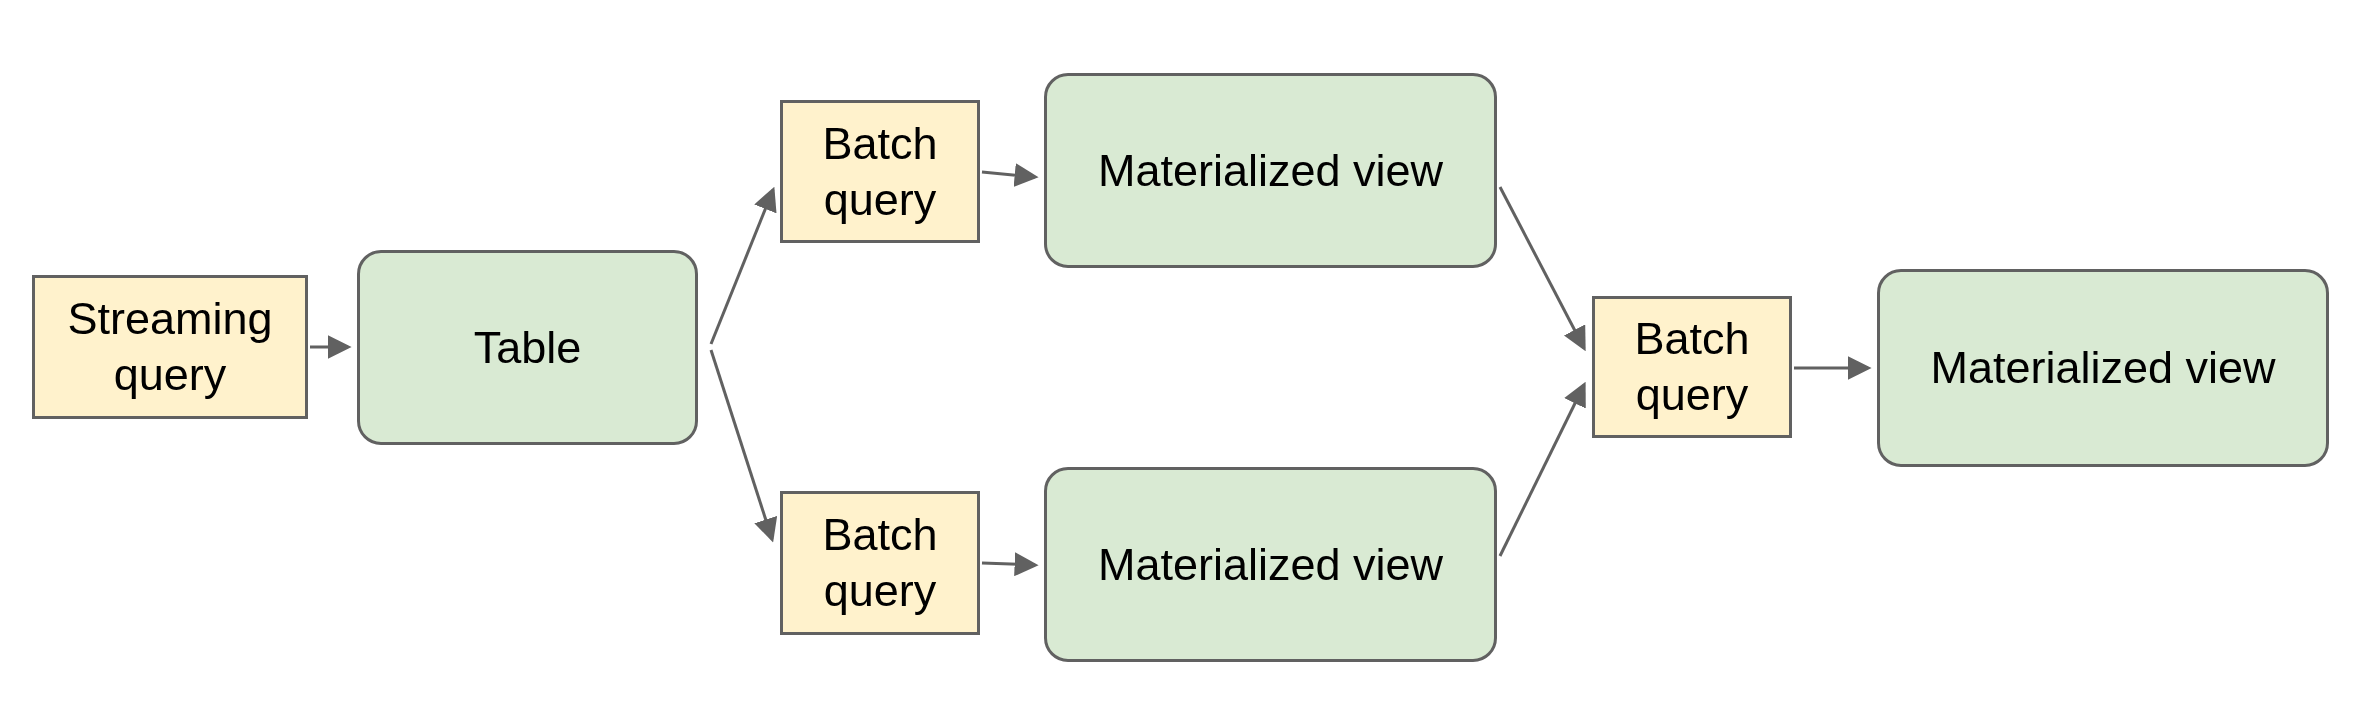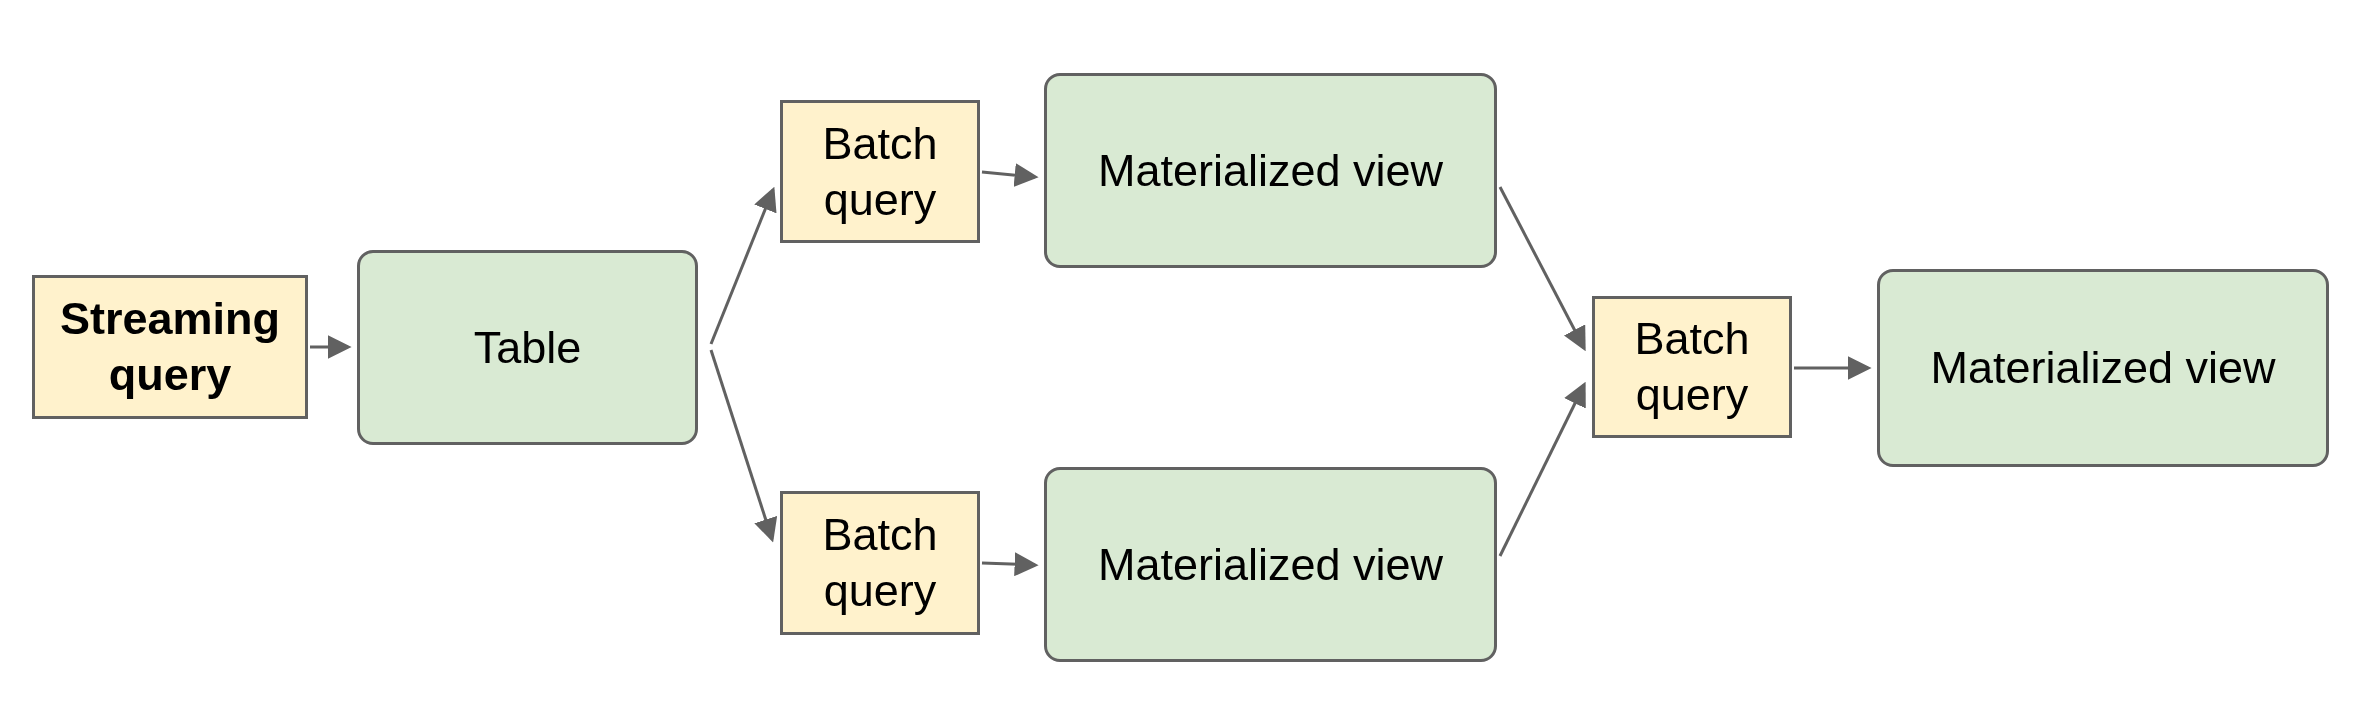--- a/index.html
+++ b/index.html
@@ -31,23 +31,23 @@
     display: flex;
     align-items: center;
     justify-content: center;
     text-align: center;
     font-size: 45px;
     line-height: 1.24;
     color: var(--text);
     padding: 4px 10px;
   }
   .node.square { background: var(--yellow-fill); border-radius: 0; text-align: center; }
-  .node.rounded { background: var(--green-fill); border-radius: 16px; }
+  .node.rounded { background: var(--green-fill); border-radius: 24px; }
 
-  #n-streaming    { left: 32px;   top: 275px; width: 276px; height: 144px; font-weight: bold; }
+  #n-streaming    { left: 32px;   top: 275px; width: 276px; height: 144px; }
   #n-table        { left: 357px;  top: 250px; width: 341px; height: 195px; }
   #n-batch-top    { left: 780px;  top: 100px; width: 200px; height: 143px; }
   #n-mv-top       { left: 1044px; top: 73px;  width: 453px; height: 195px; }
   #n-batch-bottom { left: 780px;  top: 491px; width: 200px; height: 144px; }
   #n-mv-bottom    { left: 1044px; top: 467px; width: 453px; height: 195px; }
   #n-batch-merge  { left: 1592px; top: 296px; width: 200px; height: 142px; }
   #n-mv-final     { left: 1877px; top: 269px; width: 452px; height: 198px; }
 
   .edge-line {
     stroke: var(--stroke);

